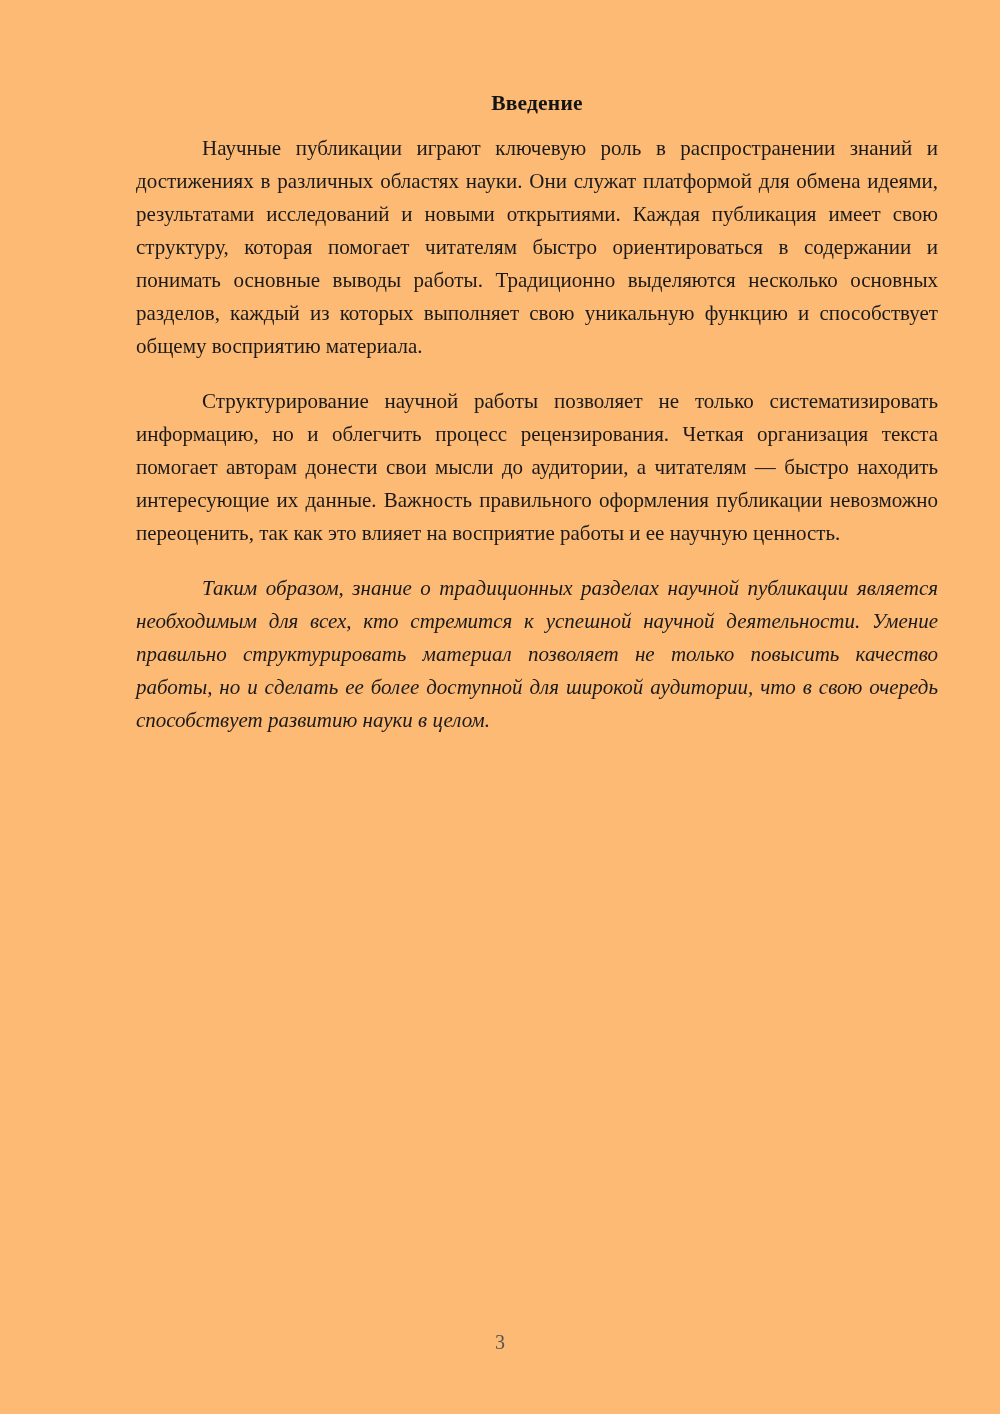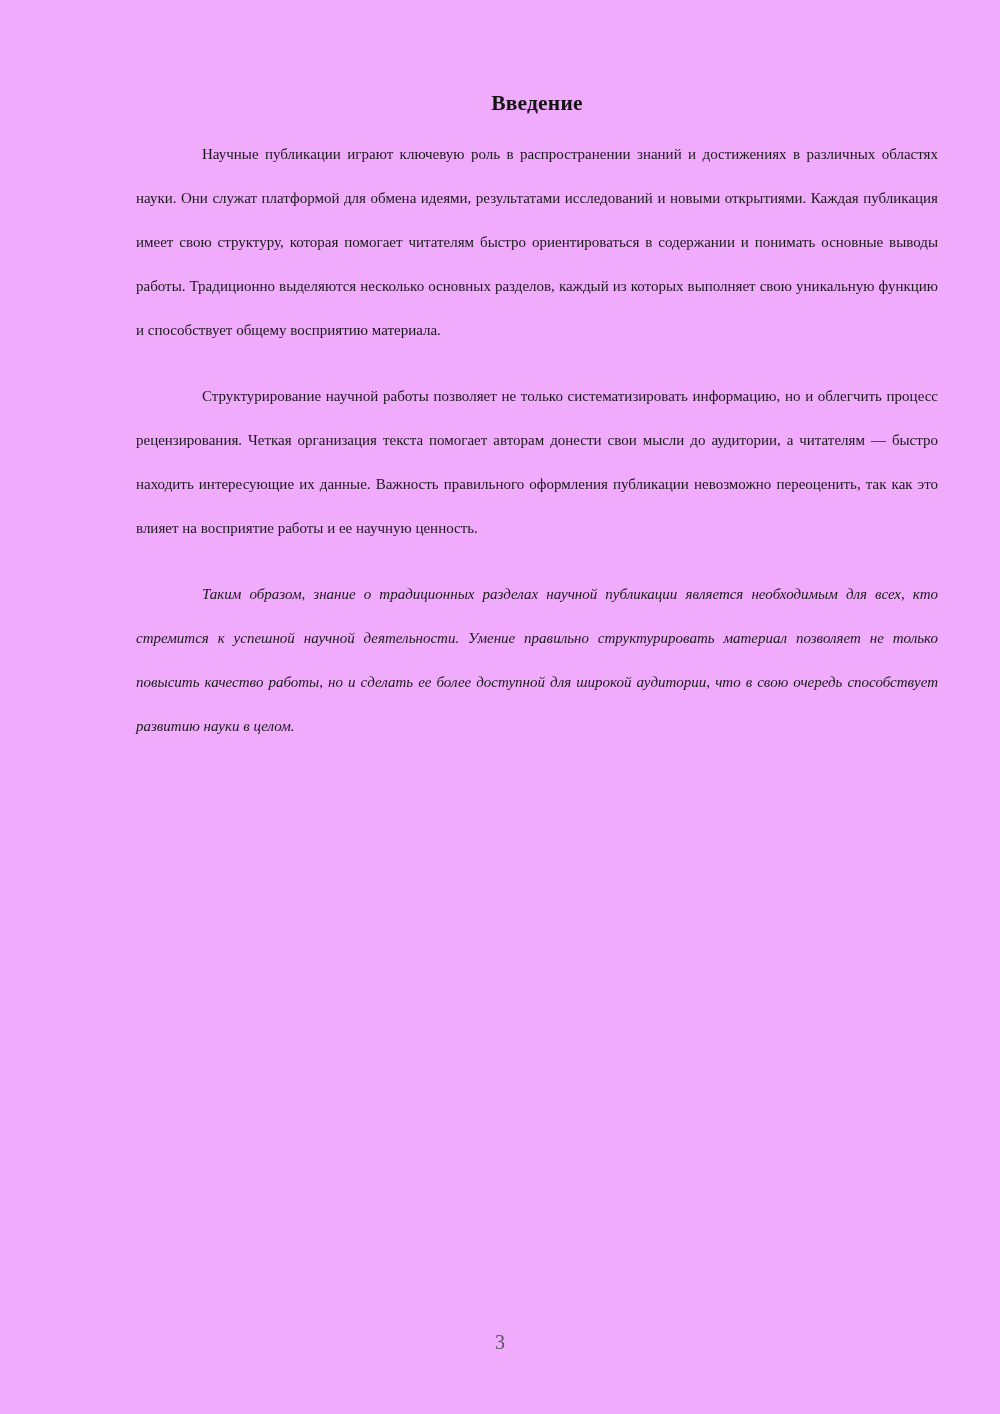--- a/index.html
+++ b/index.html
@@ -5,21 +5,21 @@
   html, body {
     margin: 0;
     padding: 0;
     background: #ffffff;
   }
 
   .page {
     position: relative;
     width: 1000px;
     height: 1414px;
-    background: #f0abfc;
+    background: #fdba74;
     margin: 0 auto;
     overflow: hidden;
     font-family: "Liberation Serif", "DejaVu Serif", serif;
     color: #1a1a1a;
     box-sizing: border-box;
   }
 
   .content {
     position: absolute;
     left: 136px;
@@ -31,22 +31,22 @@
     font-size: 21.5px;
     font-weight: bold;
     text-align: center;
     line-height: 30px;
     margin: 0 0 14px 0;
     letter-spacing: 0.2px;
     color: #141414;
   }
 
   .para {
-    font-size: 15px;
-    line-height: 44px;
+    font-size: 21px;
+    line-height: 33px;
     text-align: justify;
     text-justify: inter-word;
     text-indent: 66px;
     margin: 0 0 22px 0;
     color: #1a1a1a;
     hyphens: none;
     -webkit-hyphens: none;
   }
 
   .para:last-of-type {

